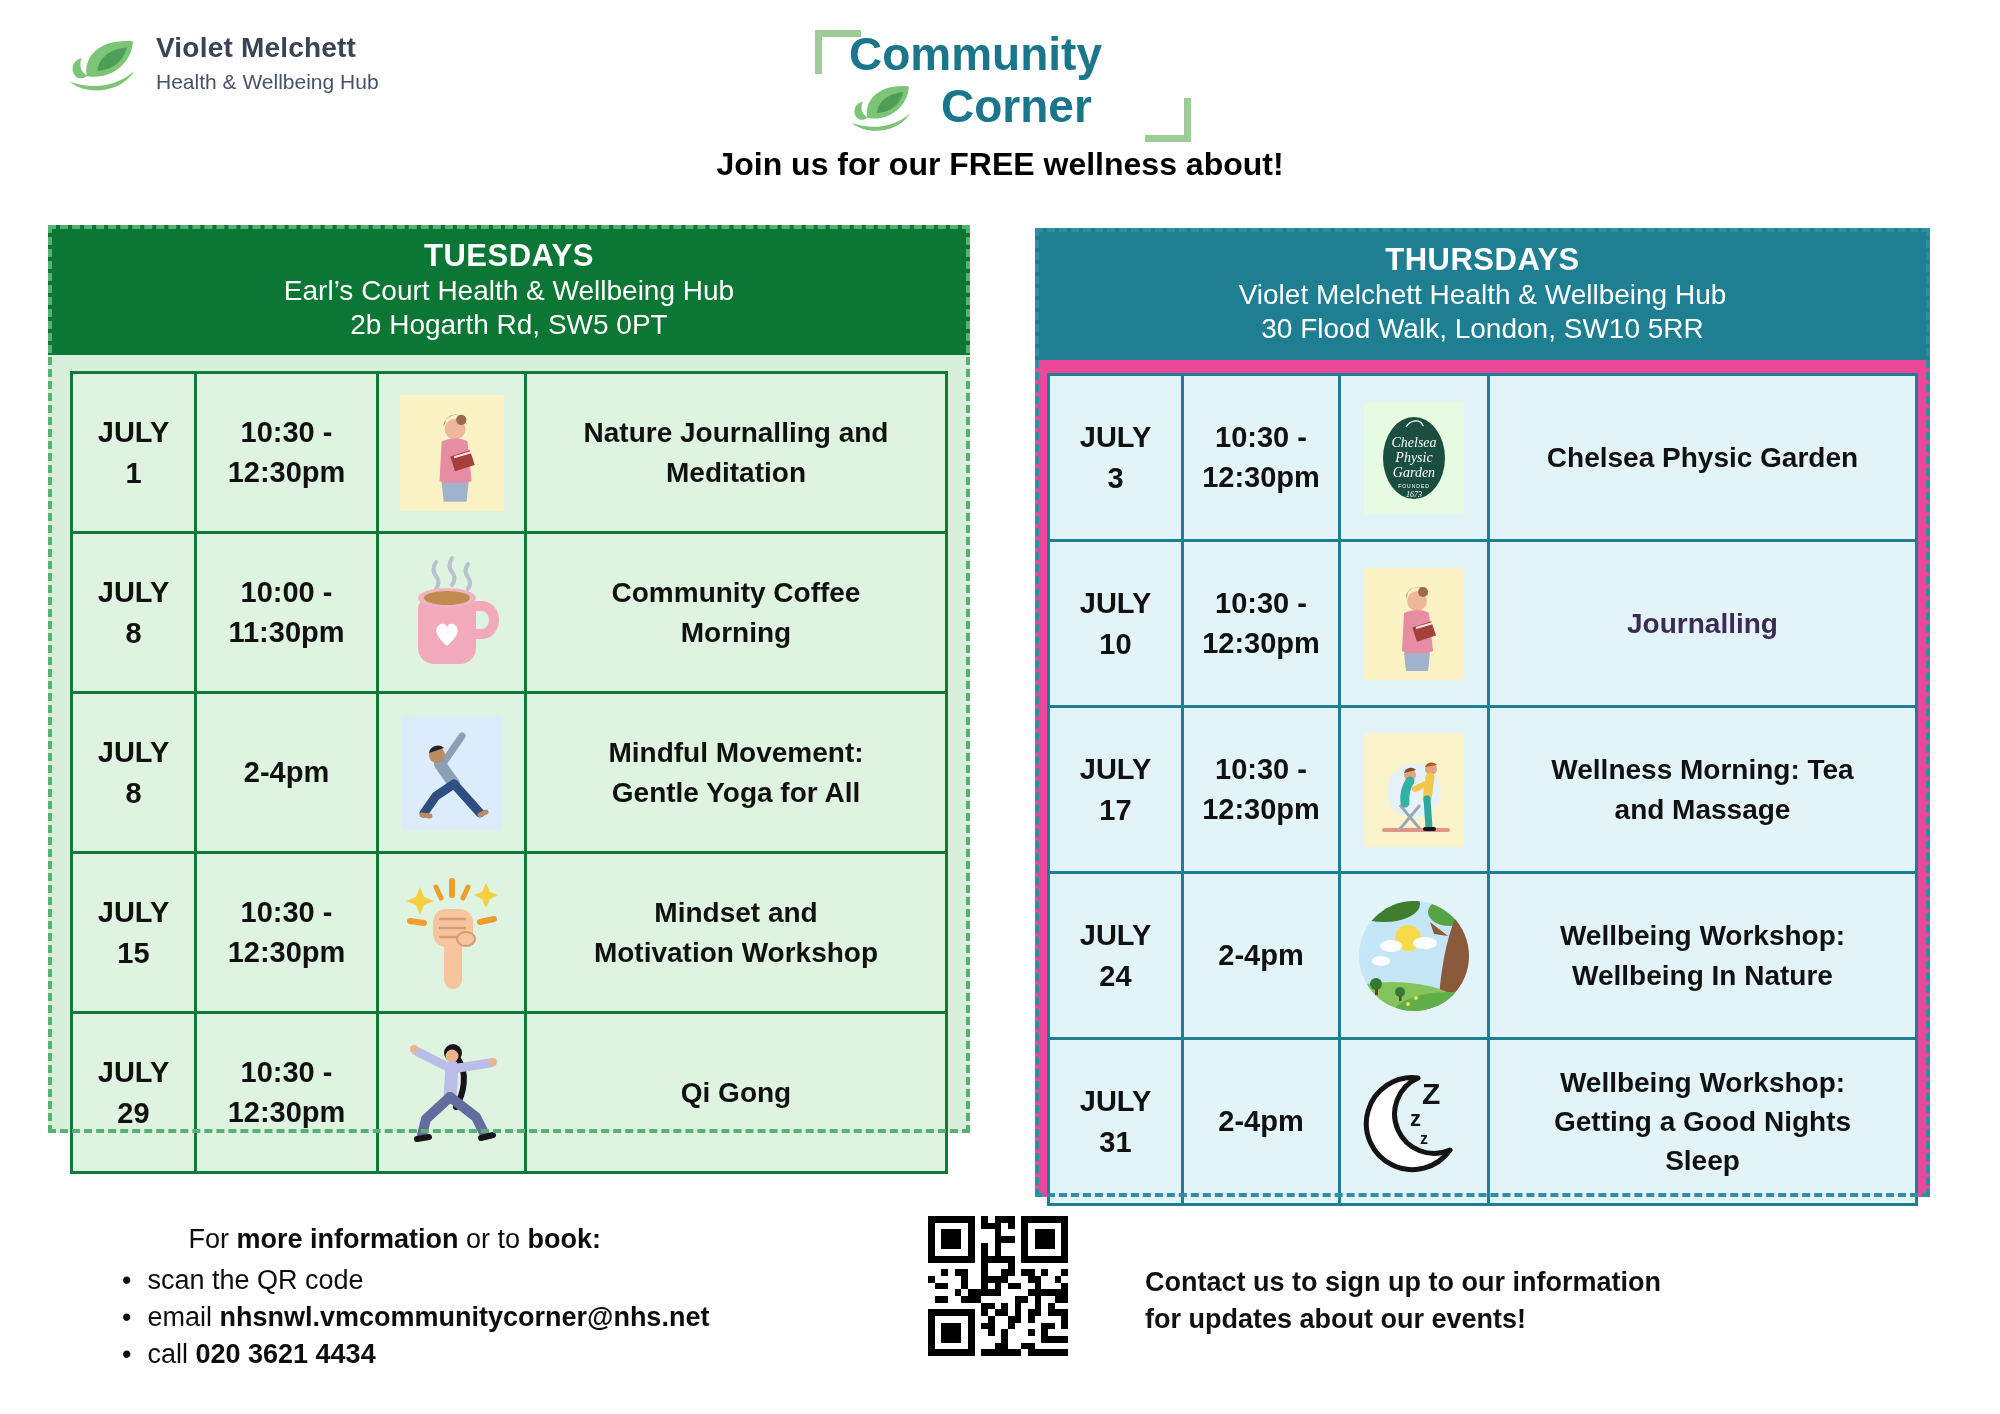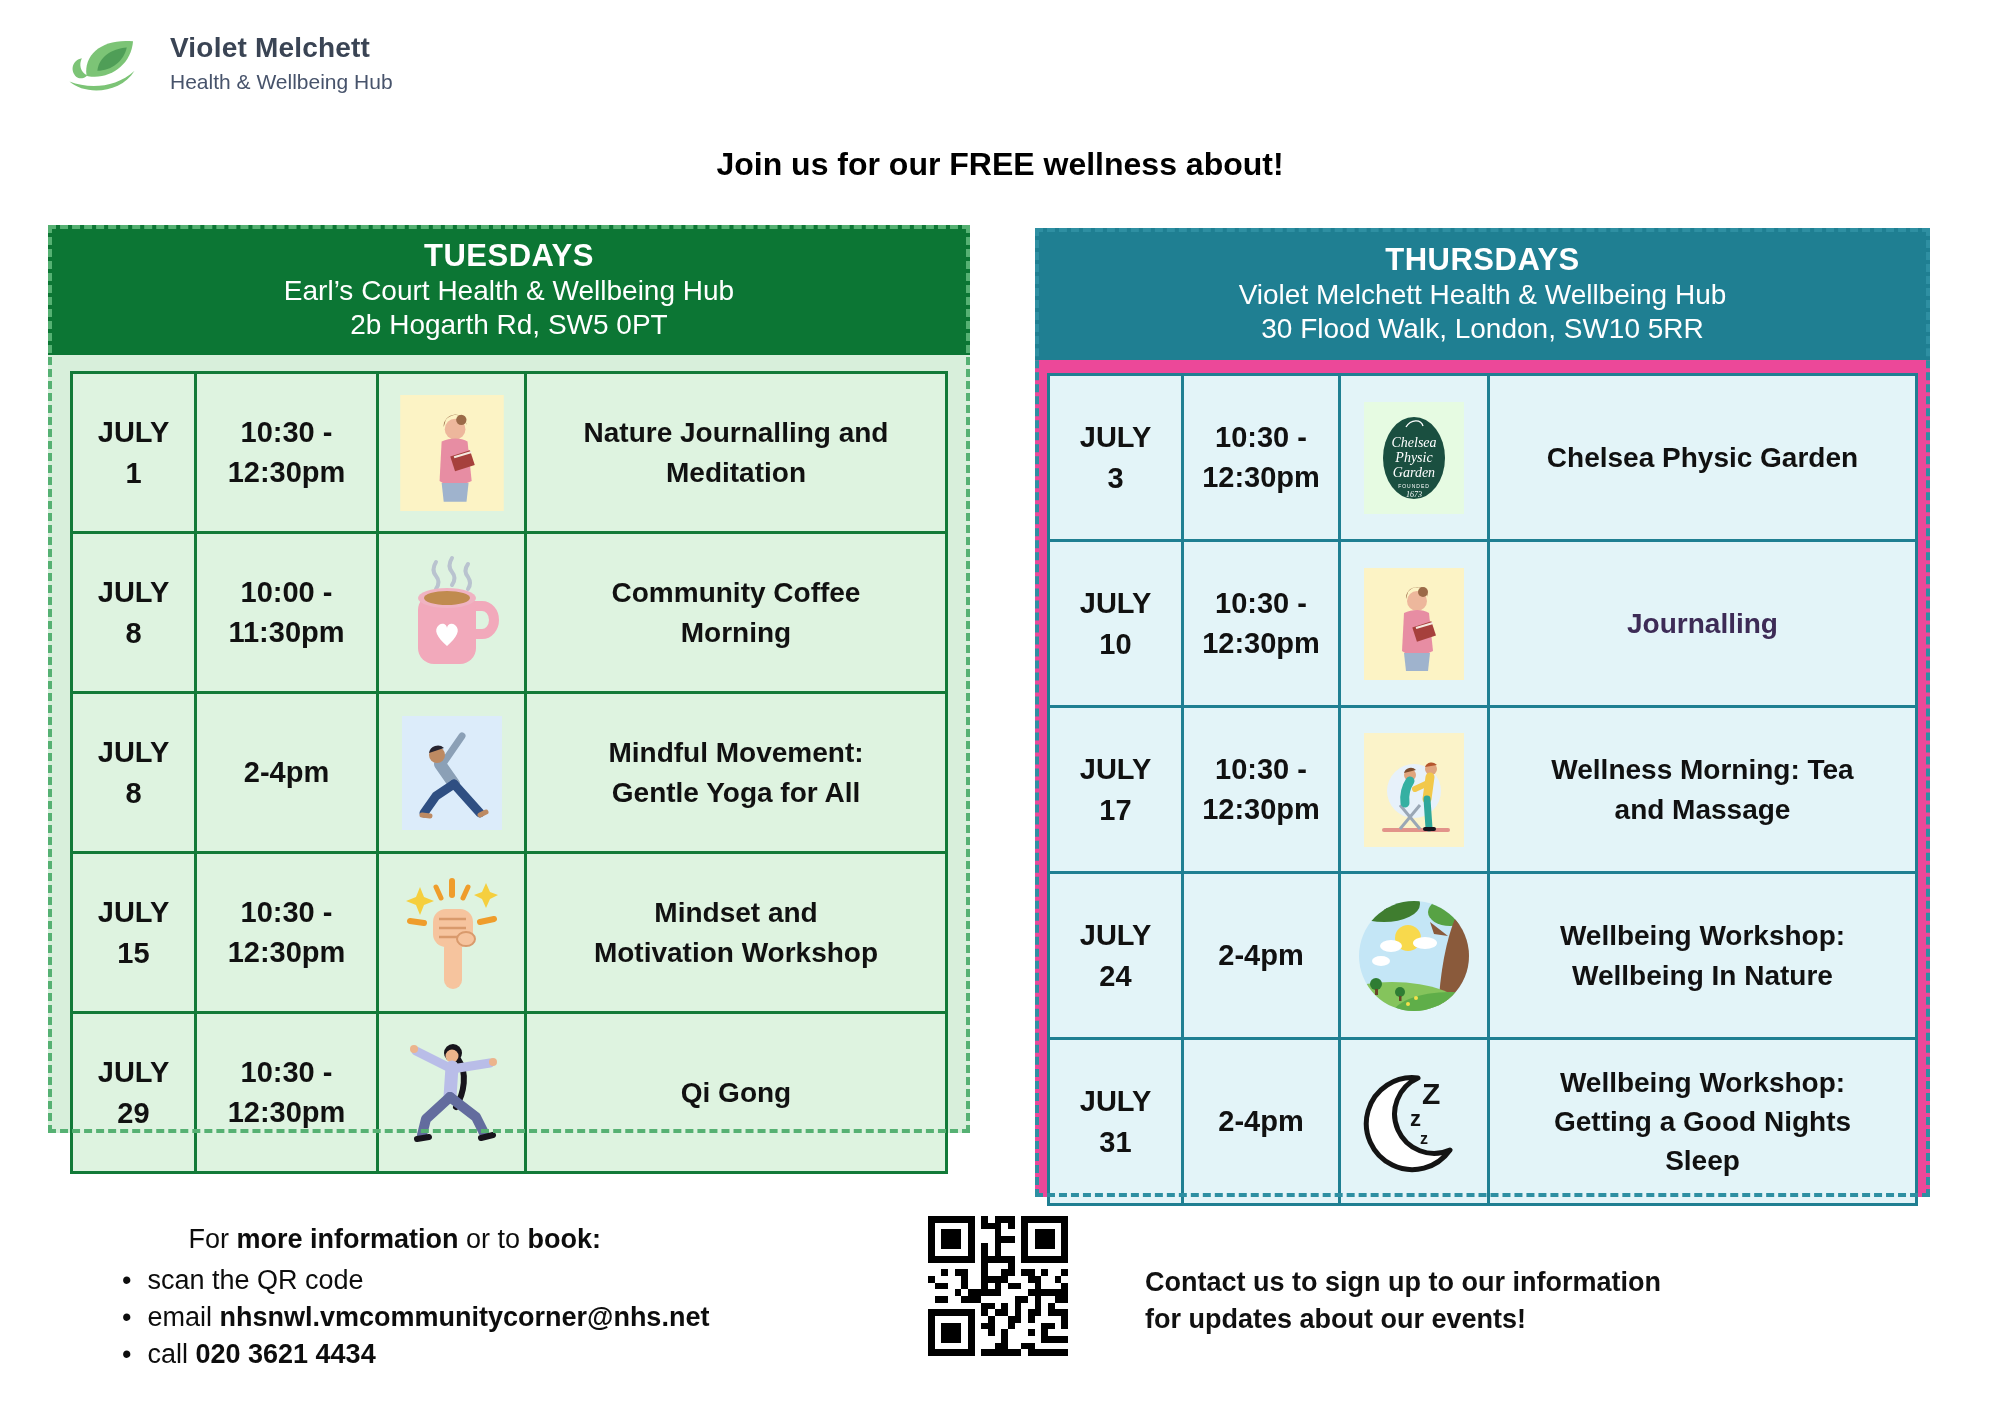--- a/index.html
+++ b/index.html
@@ -1,21 +1,21 @@
 <!DOCTYPE html>
 <html><head>
 <meta charset="utf-8">
 <style>
   * { margin:0; padding:0; box-sizing:border-box; }
   html,body { background:#ffffff; }
   body { font-family:"Liberation Sans","DejaVu Sans",sans-serif; color:#111; }
   .page { position:relative; width:2000px; height:1414px; background:#fff; overflow:hidden; }
 
   
-  .brand { position:absolute; left:62px; top:32px; display:flex; align-items:center; gap:28px; }
+  .brand { position:absolute; left:62px; top:32px; display:flex; align-items:center; gap:14px; }
   .brand-text .brand-name { font-size:28px; font-weight:700; color:#3a4454; letter-spacing:.2px; }
   .brand-text .brand-tagline { font-size:21px; color:#47536b; margin-top:6px;text-align:right; }
 
   .title-wrap { position:absolute; left:50%; top:30px; transform:translateX(-50%); width:330px; }
   .bracket { position:absolute; width:46px; height:44px; }
   .bracket-tl { left:-20px; top:0; border-left:7px solid #9ccd96; border-top:7px solid #9ccd96; }
   .bracket-br { right:-26px; bottom:-8px; border-right:7px solid #9ccd96; border-bottom:7px solid #9ccd96; }
   .title-line1 { font-size:46px; font-weight:700; color:#19768b; padding-left:14px; line-height:1.05; }
   .title-line2 { display:flex; align-items:center; margin-top:0px; padding-left:2px; }
   .title-line2 .title-corner { font-size:46px; font-weight:700; color:#19768b; margin-left:16px; }
@@ -73,20 +73,34 @@
       <path d="M30,56 C26,28 52,8 90,12 C88,42 60,62 32,57 Z" fill="#7cc476"></path>
       <path d="M44,50 C46,32 62,22 82,20 C78,38 62,50 44,50 Z" fill="#4f9e57"></path>
       <path d="M8,64 C34,74 68,72 92,50 C74,80 28,82 8,64 Z" fill="#7cc476"></path>
     </svg>
     <div class="brand-text">
       <div class="brand-name">Violet Melchett</div>
       <div class="brand-tagline">Health &amp; Wellbeing Hub</div>
     </div>
   </div>
 
+  <div class="title-wrap">
+    <span class="bracket bracket-tl"></span>
+    <div class="title-line1">Community</div>
+    <div class="title-line2">
+      <svg width="88" height="56" viewBox="0 0 100 80">
+        <path d="M24,34 C12,36 8,50 17,58 C21,61 27,60 31,56 C22,52 20,42 24,34 Z" fill="#7cc476"></path>
+        <path d="M30,56 C26,28 52,8 90,12 C88,42 60,62 32,57 Z" fill="#7cc476"></path>
+        <path d="M44,50 C46,32 62,22 82,20 C78,38 62,50 44,50 Z" fill="#4f9e57"></path>
+        <path d="M8,64 C34,74 68,72 92,50 C74,80 28,82 8,64 Z" fill="#7cc476"></path>
+      </svg>
+      <span class="title-corner">Corner</span>
+    </div>
+    <span class="bracket bracket-br"></span>
+  </div>
 
   <div class="subtitle">Join us for our FREE wellness about!</div>
 
   <section class="panel panel-tue">
     <div class="panel-head">
       <div class="ph-day">TUESDAYS</div>
       <div class="ph-venue">Earl’s Court Health &amp; Wellbeing Hub</div>
       <div class="ph-addr">2b Hogarth Rd, SW5 0PT</div>
     </div>
     <table class="sched">

